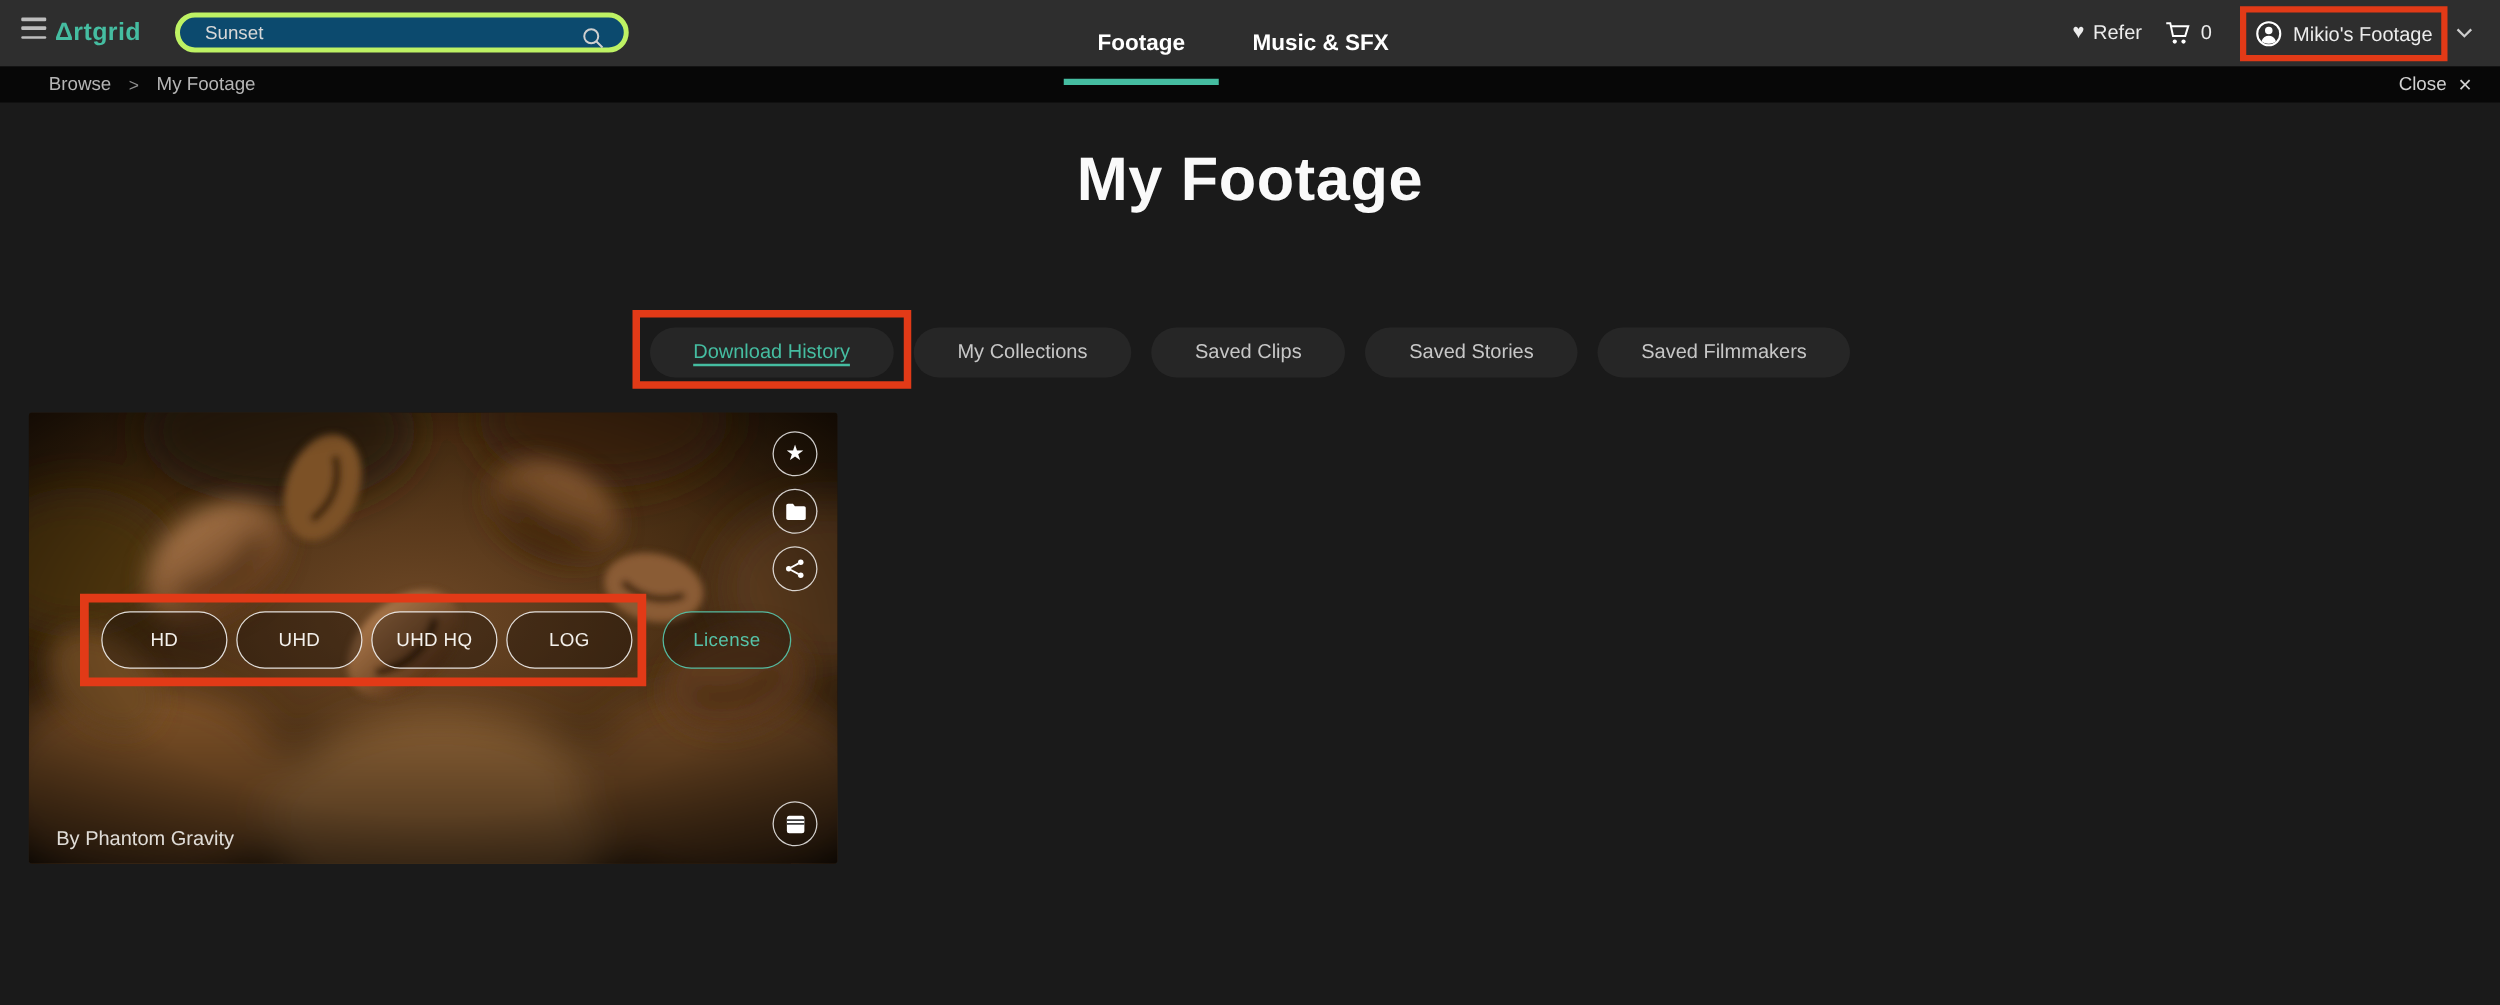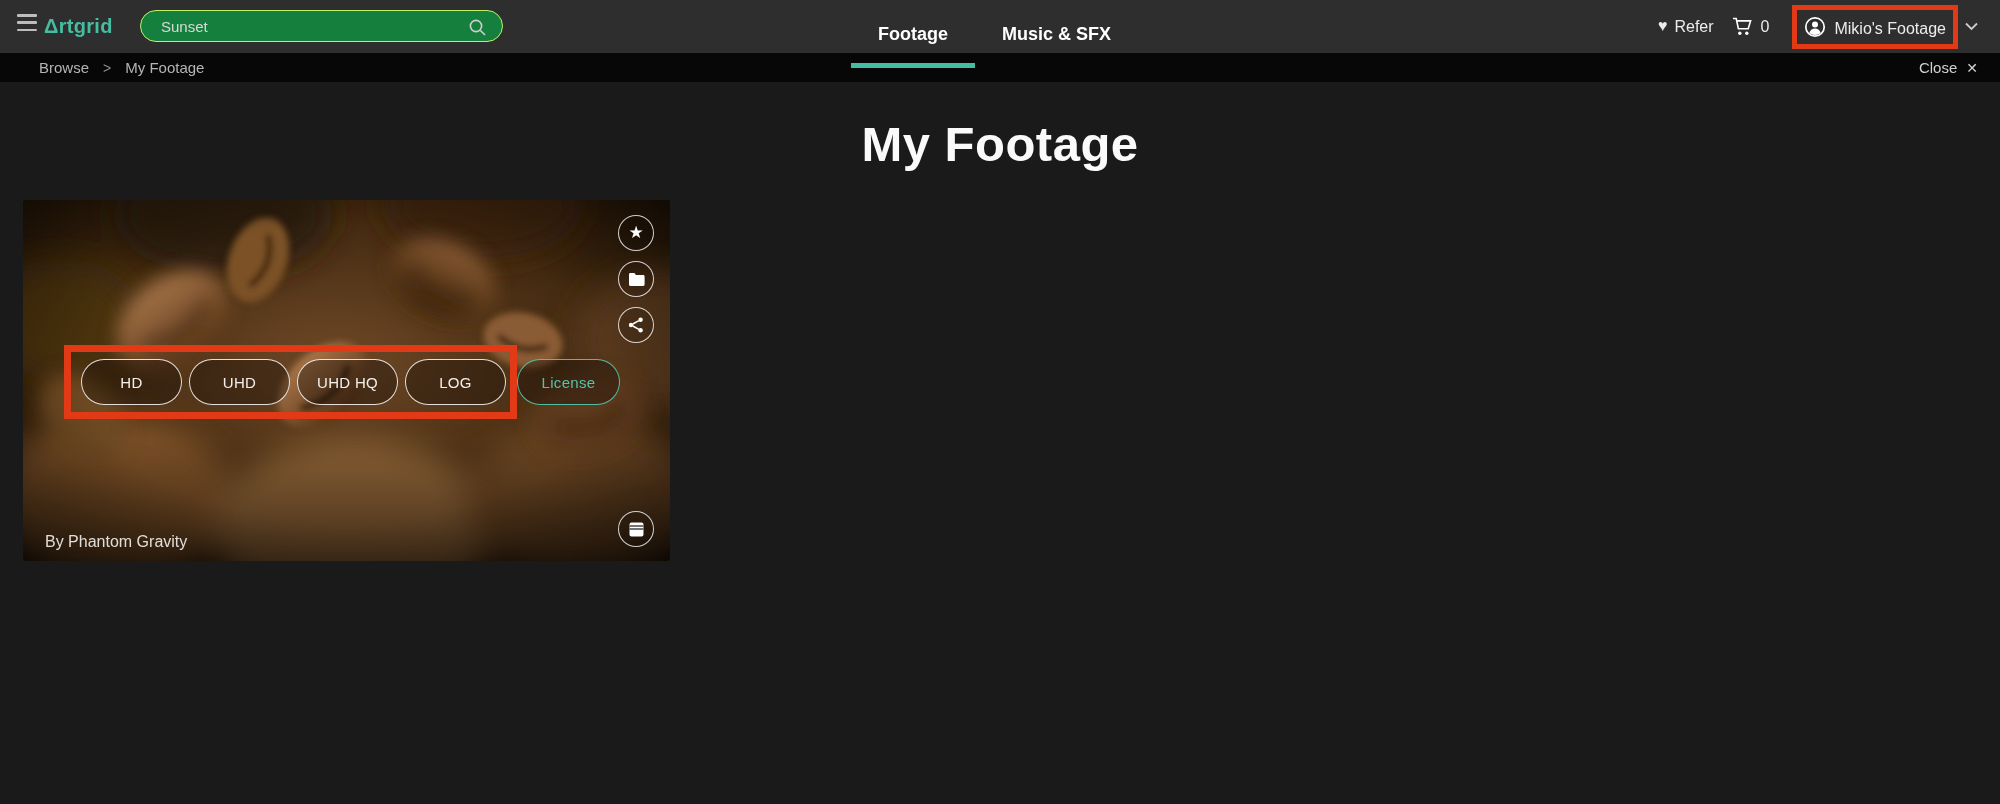--- a/index.html
+++ b/index.html
@@ -13,21 +13,21 @@
     font-family:"Liberation Sans",sans-serif;
     overflow:hidden;
     position:relative;
     color:#e6e6e6;
   }
   
   .navbar{position:relative;height:53px;background:#2e2e2e;}
   .burger{position:absolute;left:17px;top:14px;width:20px;height:17px;display:flex;flex-direction:column;justify-content:space-between;cursor:pointer;}
   .burger span{display:block;height:2.5px;background:#bdbdbd;border-radius:1px;}
   .logo{position:absolute;left:44px;top:15px;font-size:20px;font-weight:700;color:var(--accent);letter-spacing:.3px;cursor:pointer;}
-  .search-wrap{position:absolute;left:140px;top:10px;width:363px;height:32px;border:1px solid #bef264;border-radius:16px;background:#15803d;display:flex;align-items:center;}
+  .search-wrap{position:absolute;left:140px;top:10px;width:363px;height:32px;border:4px solid #bef264;border-radius:16px;background:#0c4a6e;display:flex;align-items:center;}
   .search-wrap input{flex:1;height:100%;background:transparent;border:none;outline:none;color:#d8d8d8;font-size:15px;padding:0 8px 0 20px;font-family:"Liberation Sans",sans-serif;}
   .search-icon{position:absolute;right:15px;top:7px;cursor:pointer;display:flex;}
   .center-tabs{position:absolute;left:851px;top:0;height:68px;display:flex;gap:27px;align-items:stretch;}
   .nav-tab{position:relative;display:flex;align-items:center;font-weight:700;font-size:18px;color:#fff;cursor:pointer;}
   .nav-tab.active{padding:0 27px;}
   .tab-indicator{position:absolute;left:0;right:0;bottom:0;height:5px;background:var(--accent);}
   .nav-right{position:absolute;right:22px;top:0;height:53px;display:flex;align-items:center;gap:18px;font-size:16px;color:#ececec;}
   .refer,.cart{display:flex;align-items:center;gap:7px;cursor:pointer;}
   .heart-glyph{font-size:16px;line-height:1;position:relative;top:-1px;}
   .user-wrap{position:relative;display:flex;align-items:flex-end;gap:8px;cursor:pointer;margin-left:14px;padding:0 3px;}
@@ -51,21 +51,21 @@
   .dh-wrap{position:relative;}
   
   .card{position:relative;margin:28px 0 0 23px;width:647px;height:361px;border-radius:3px;overflow:hidden;background:#1a120b;cursor:pointer;}
   .thumb{position:absolute;inset:0;width:100%;height:100%;display:block;}
   .side-icons{position:absolute;right:16px;top:15px;display:flex;flex-direction:column;gap:10px;}
   .circle-btn{width:36px;height:36px;border-radius:50%;border:1.5px solid rgba(255,255,255,.8);background:rgba(0,0,0,.12);display:flex;align-items:center;justify-content:center;color:#fff;cursor:pointer;}
   .star-glyph{font-size:17px;line-height:1;position:relative;top:-1px;color:#fff;}
   .fmt-row{position:absolute;left:58px;top:159px;display:flex;align-items:flex-end;}
   .fmt-group{position:relative;display:flex;gap:7px;}
   .fmt{width:101px;height:46px;border-radius:23px;border:1.5px solid rgba(255,255,255,.85);background:rgba(15,10,6,.35);color:#f4f1ec;font-size:15px;letter-spacing:.3px;display:flex;align-items:center;justify-content:center;cursor:pointer;font-family:"Liberation Sans",sans-serif;white-space:nowrap;}
-  .fmt.license{border-color:rgba(86,195,169,.95);color:#56c3a9;margin-left:11px;width:103px;}
+  .fmt.license{border-color:rgba(86,195,169,.95);color:#56c3a9;margin-left:24px;width:103px;}
   .author{position:absolute;left:22px;bottom:10px;font-size:16px;color:#e0ddd8;cursor:pointer;}
   .clip-btn{position:absolute;right:16px;bottom:14px;}
 </style>
 </head>
 <body>
 
 <header class="navbar">
   <div class="burger">
       <span></span>
       <span></span>
@@ -133,20 +133,30 @@
   <span class="crumb">My Footage</span>
   <div class="close-btn">
     <span>Close</span>
     <span class="close-x">✕</span>
   </div>
 </div>
 
 <main>
   <h1 class="page-title">My Footage</h1>
 
+  <div class="tabs-row">
+    <div class="dh-wrap">
+      <div class="annotation ann-dh"></div>
+      <button class="pill active">Download History</button>
+    </div>
+    <button class="pill">My Collections</button>
+    <button class="pill">Saved Clips</button>
+    <button class="pill">Saved Stories</button>
+    <button class="pill">Saved Filmmakers</button>
+  </div>
 
   <div class="card">
     <svg class="thumb" viewBox="0 0 647 361" preserveAspectRatio="xMidYMid slice">
       <defs>
         <radialGradient id="bgGrad" cx="48%" cy="45%" r="80%">
           <stop offset="0%" stop-color="#6e4826"></stop>
           <stop offset="55%" stop-color="#40280f"></stop>
           <stop offset="100%" stop-color="#140b04"></stop>
         </radialGradient>
         <linearGradient id="beanG" x1="0" y1="0" x2="0" y2="1">

